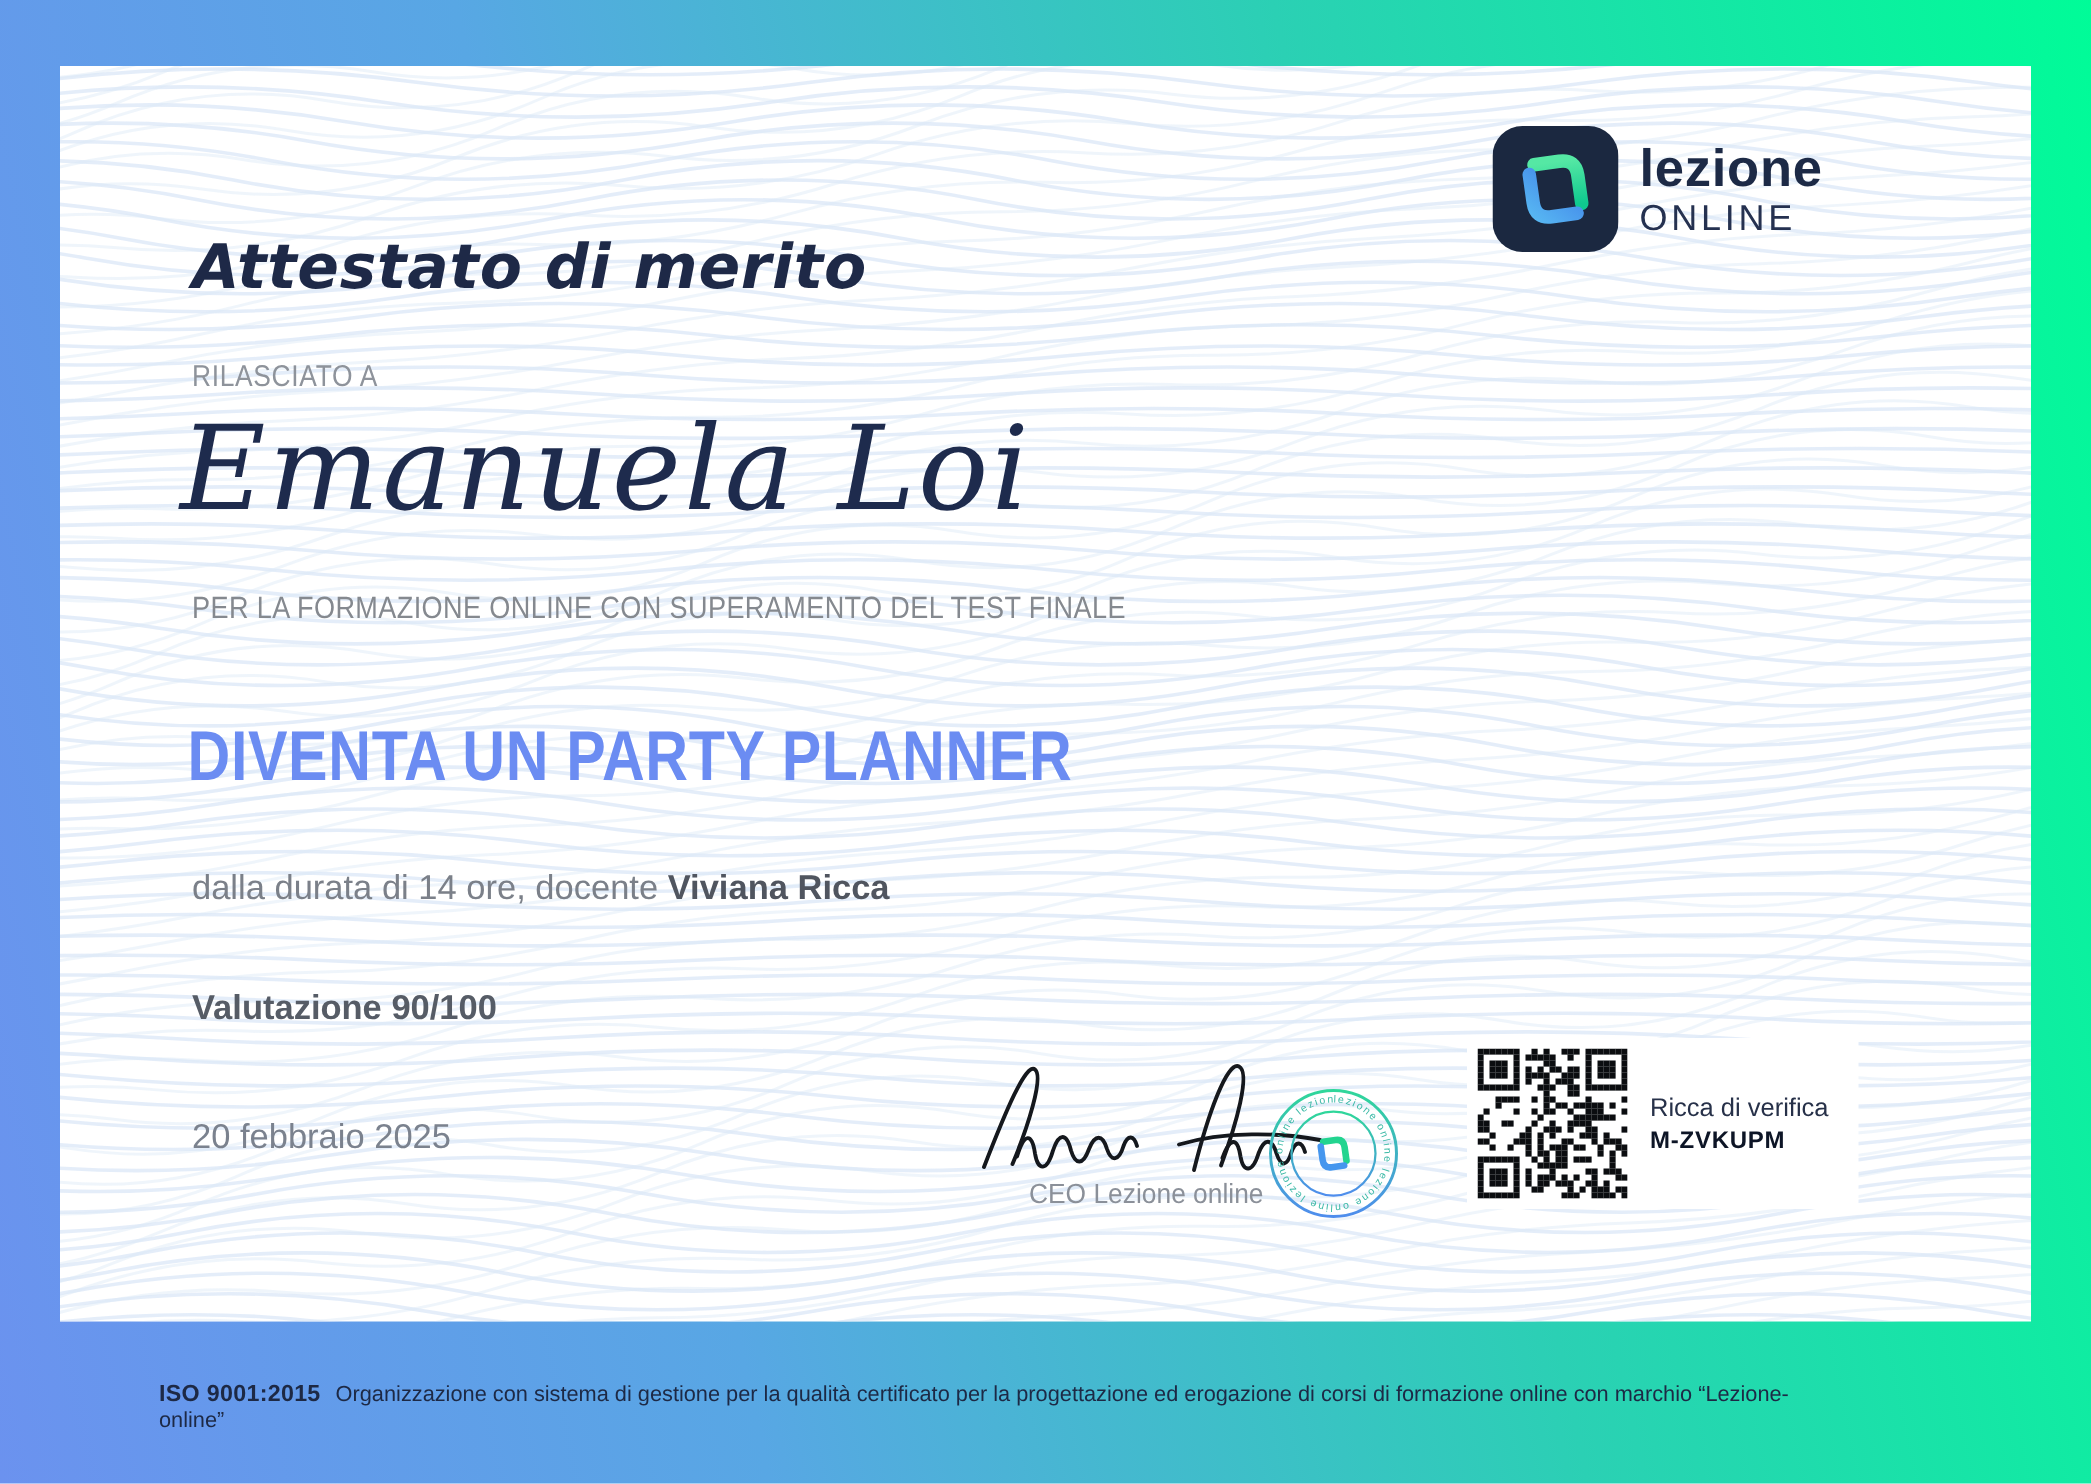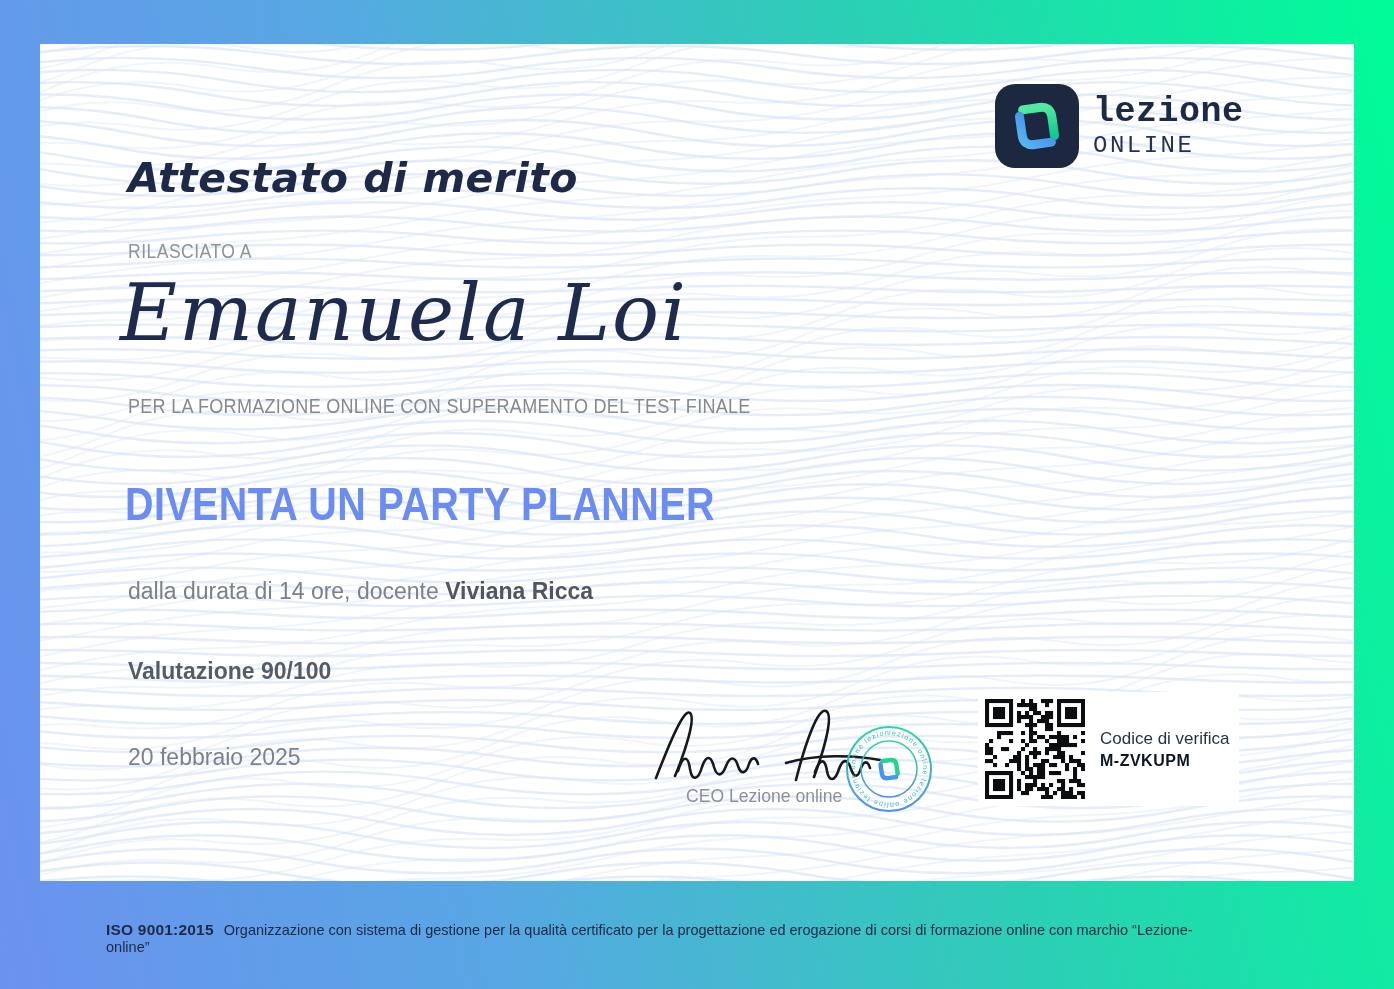--- a/index.html
+++ b/index.html
@@ -11,21 +11,21 @@
   .sheet{
     position:absolute;left:40px;top:44px;width:1314px;height:837px;
     background:#ffffff;overflow:hidden;
   }
   #bg-waves{position:absolute;left:0;top:0;z-index:0;pointer-events:none;}
   .sheet>*{z-index:1;}
 
   
   .logo-block{position:absolute;left:955px;top:40px;display:flex;align-items:center;gap:14px;}
   .logo-mark{width:84px;height:84px;display:block;}
-  .logo-text{display:flex;flex-direction:column;line-height:1;font-family:Liberation Mono, monospace;}
+  .logo-text{display:flex;flex-direction:column;line-height:1;}
   .logo-primary{font-size:35px;font-weight:bold;color:#1d2a46;letter-spacing:.5px;}
   .logo-secondary{font-size:24px;font-weight:400;color:#253150;letter-spacing:2.5px;margin-top:4px;}
 
   
   .cert-title{position:absolute;left:88px;top:110px;font-size:41px;font-weight:bold;font-style:italic;
     color:#1e2947;font-family:"DejaVu Sans",sans-serif;letter-spacing:.5px;}
   .issued-label{position:absolute;left:88px;top:196px;font-size:20px;color:#8e939b;
     transform:scaleX(.88);transform-origin:left center;letter-spacing:.5px;}
   .recipient{position:absolute;left:80px;top:224px;font-size:78px;font-style:italic;
     font-family:"DejaVu Serif",serif;color:#1e2b4d;letter-spacing:2px;text-align:center;}
@@ -571,21 +571,21 @@
         <rect x="14" y="24" width="1.02" height="1.02" fill="#0b0d10"></rect>
         <rect x="15" y="24" width="1.02" height="1.02" fill="#0b0d10"></rect>
         <rect x="16" y="24" width="1.02" height="1.02" fill="#0b0d10"></rect>
         <rect x="19" y="24" width="1.02" height="1.02" fill="#0b0d10"></rect>
         <rect x="20" y="24" width="1.02" height="1.02" fill="#0b0d10"></rect>
         <rect x="21" y="24" width="1.02" height="1.02" fill="#0b0d10"></rect>
         <rect x="22" y="24" width="1.02" height="1.02" fill="#0b0d10"></rect>
         <rect x="24" y="24" width="1.02" height="1.02" fill="#0b0d10"></rect>
       </svg>
     <div class="verify-texts">
-      <div class="verify-label">Codice di verifica</div>
+      <div class="verify-label">Ricca di verifica</div>
       <div class="verify-code">M-ZVKUPM</div>
     </div>
   </div>
 
 </div>
 
 <div class="footer-band">
   <span class="iso-label">ISO 9001:2015</span><span>Organizzazione con sistema di gestione per la qualità certificato per la progettazione ed erogazione di corsi di formazione online con marchio “Lezione-online”</span>
 </div>
 

